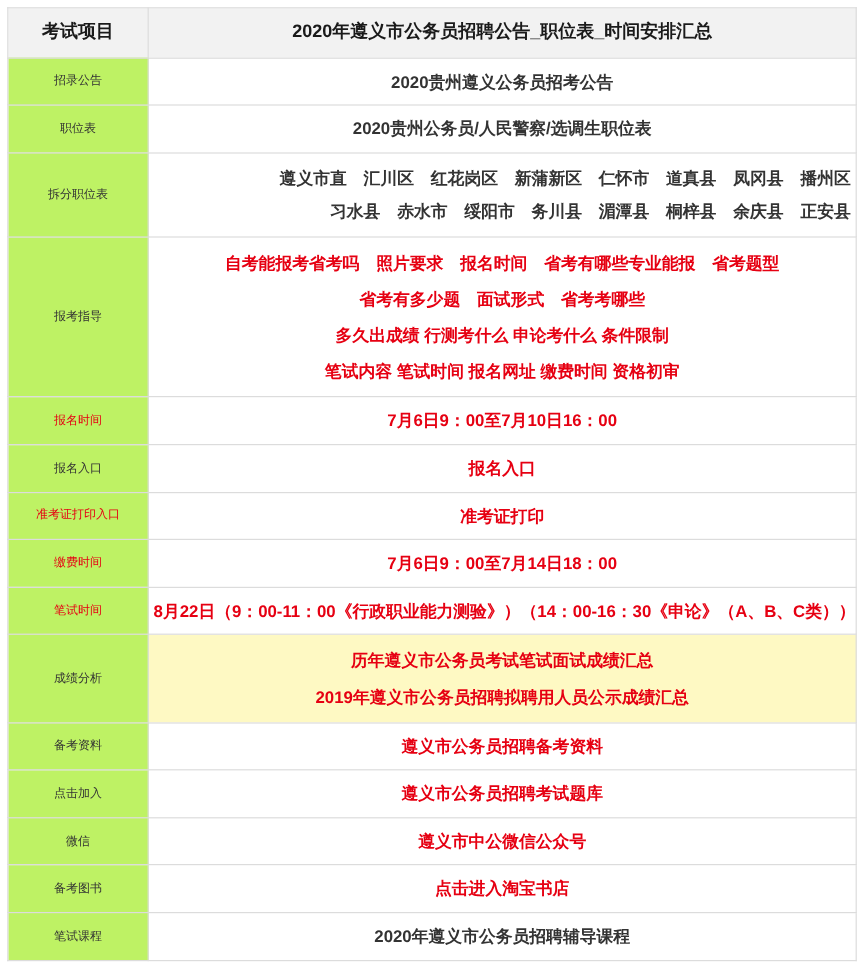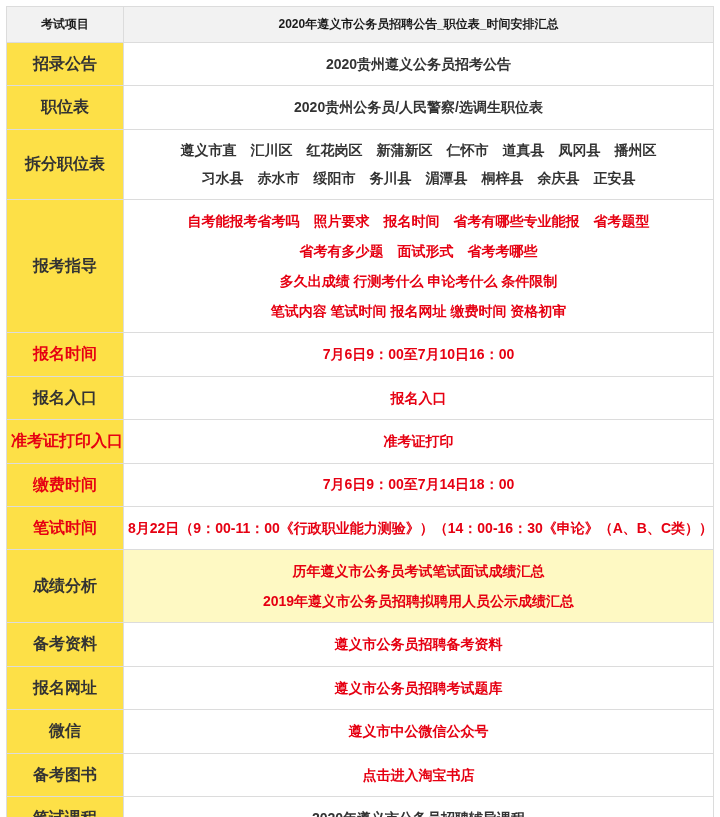--- a/index.html
+++ b/index.html
@@ -28,54 +28,54 @@
   }
   table.main td {
     border: 1px solid #dcdcdc;
     vertical-align: middle;
     padding: 6px 4px;
     line-height: 1.9;
   }
   td.label {
     width: 108px;
     text-align: center;
-    background: #fde047;
+    background: #bef264;
     color: #333333;
-    font-size: 16px;
+    font-size: 10px;
     white-space: nowrap;
-    font-weight: bold;
   }
   td.label.red {
     color: #e60012;
   }
   td.value {
     text-align: center;
     color: #333333;
     font-size: 14px;
     font-weight: bold;
   }
   td.value.red {
     color: #e60012;
   }
   .header-row td {
     background: #f2f2f2;
     font-weight: bold;
     color: #1a1a1a;
-    font-size: 12px;
+    font-size: 15px;
     padding: 9px 4px;
   }
   .header-row td.label {
     background: #f2f2f2;
   }
   .shade {
     background: #fef9c3;
   }
   .multiline div {
     line-height: 2.05;
     white-space: nowrap;
+    text-align: right;
   }
   .guide div {
     line-height: 2.15;
     color: #e60012;
     white-space: nowrap;
   }
   .nowrap { white-space: nowrap; }
 </style>
 </head>
 <body>
@@ -152,21 +152,21 @@
             <div class="nowrap">2019年遵义市公务员招聘拟聘用人员公示成绩汇总</div>
           </td>
         </tr>
         <tr>
           <td class="label">备考资料</td>
           <td class="value red">
             <div class="nowrap">遵义市公务员招聘备考资料</div>
           </td>
         </tr>
         <tr>
-          <td class="label">报名网址</td>
+          <td class="label">点击加入</td>
           <td class="value red">
             <div class="nowrap">遵义市公务员招聘考试题库</div>
           </td>
         </tr>
         <tr>
           <td class="label">微信</td>
           <td class="value red">
             <div class="nowrap">遵义市中公微信公众号</div>
           </td>
         </tr>

